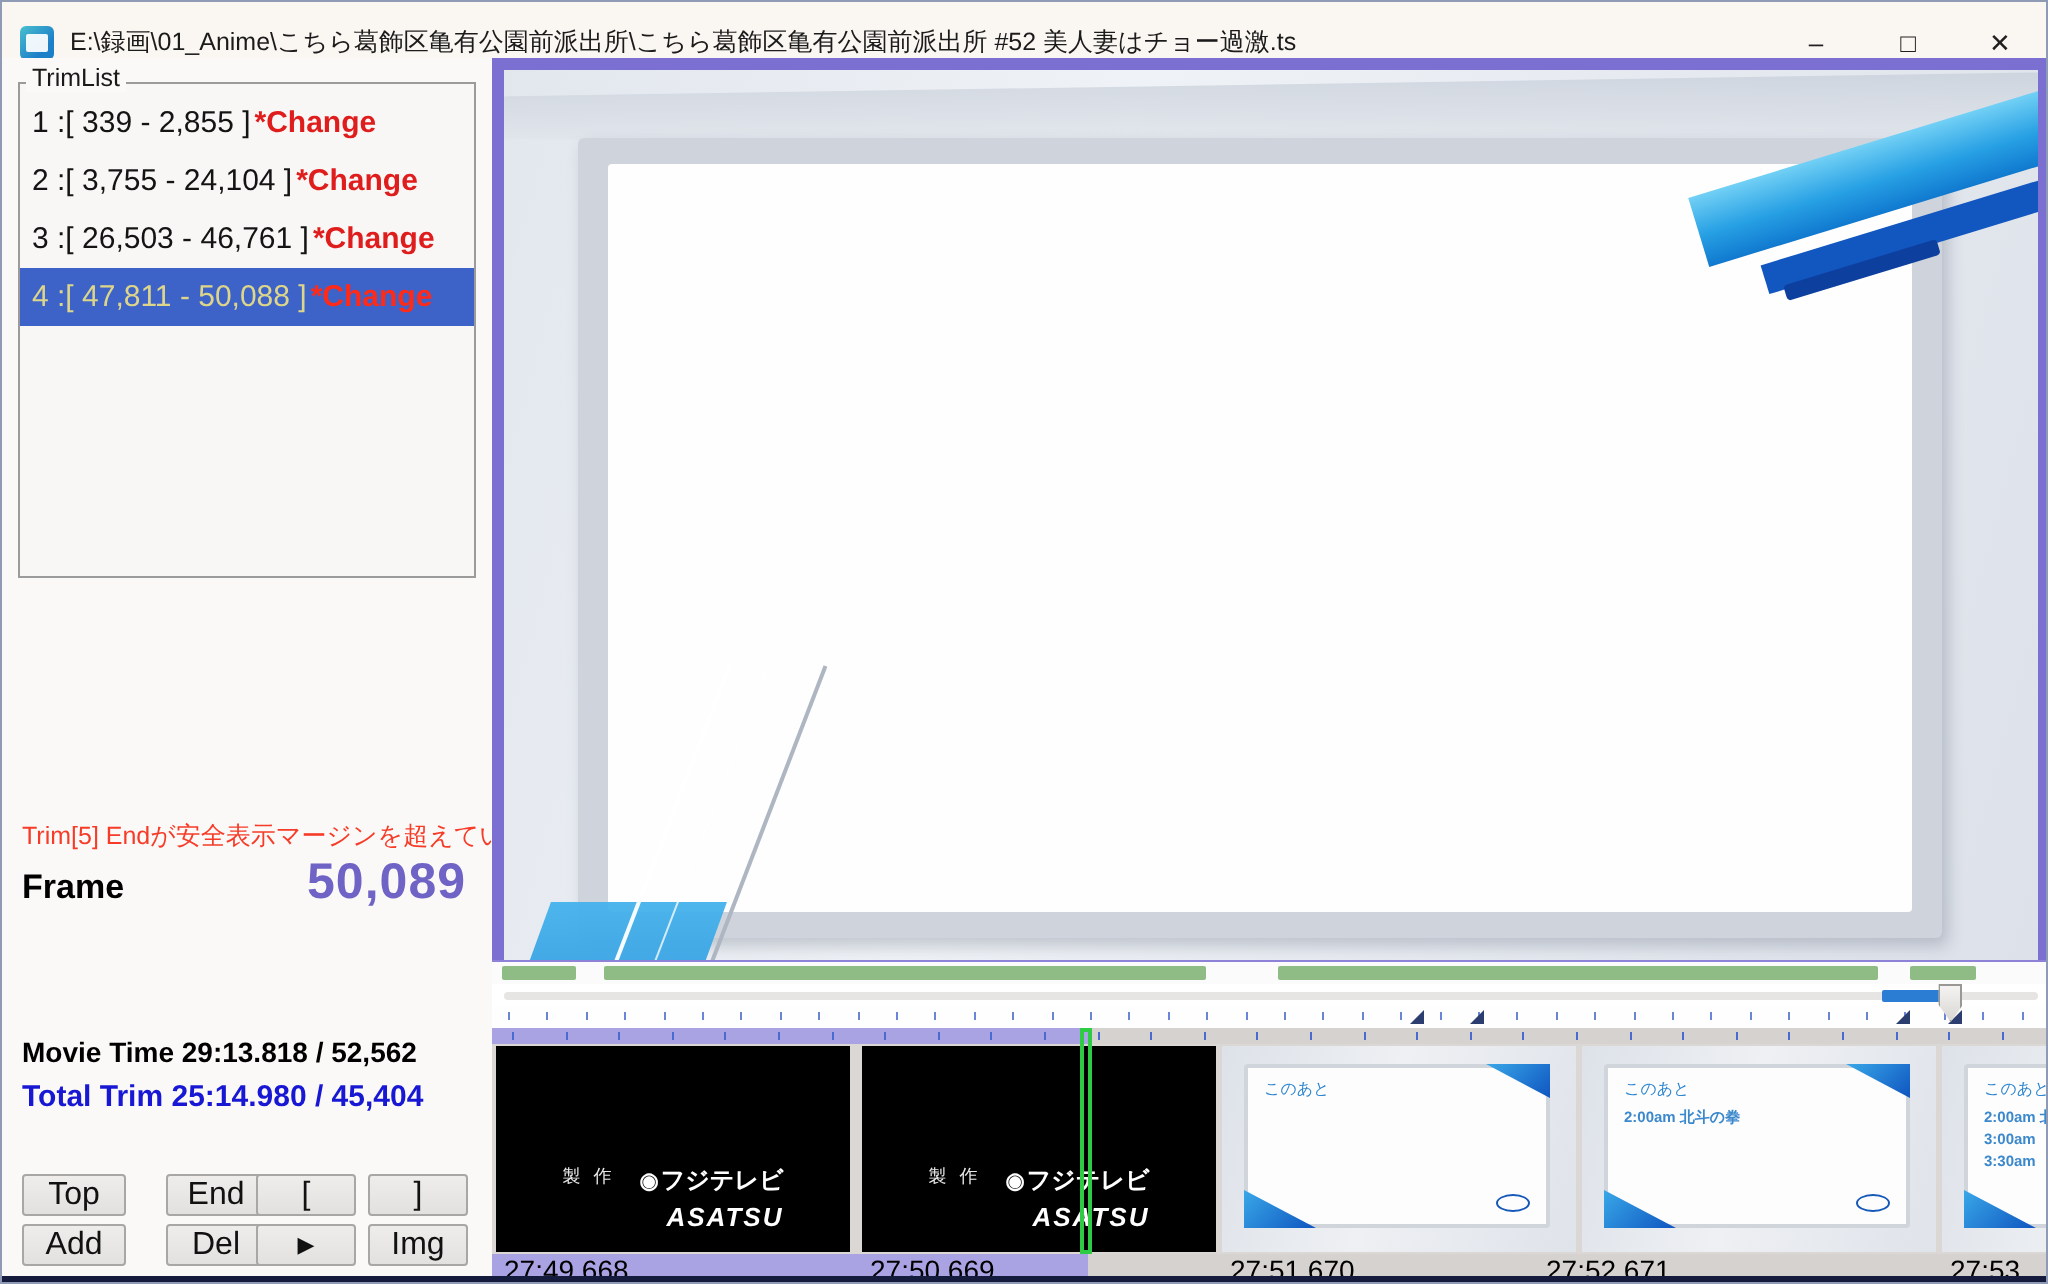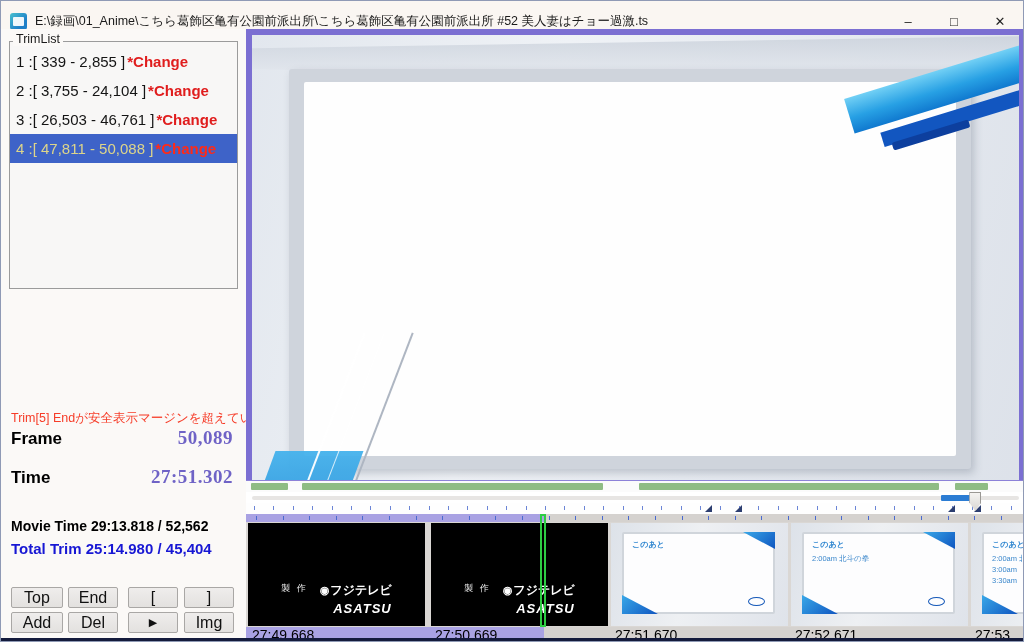--- a/index.html
+++ b/index.html
@@ -20,32 +20,32 @@
   .group-box{position:absolute;top:12px;left:8px;width:229px;height:248px;border:1px solid #9b9b9b;background:#f8f7f6;box-sizing:border-box;overflow:hidden;}
   .trim-rows{padding-top:5px;}
   .trim-row{height:29px;display:flex;align-items:center;padding-left:6px;font-size:15px;color:#141414;white-space:nowrap;}
   .trim-row .chg{color:#e01d1d;font-weight:bold;margin-left:2px;}
   .trim-row.selected{background:#3e63c8;color:#ddd58a;}
   .trim-row.selected .chg{color:#ff2a18;}
 
   .warning{position:absolute;top:381px;left:10px;width:235px;font-size:12.5px;color:#f63c28;white-space:nowrap;}
   .readout-row{position:absolute;left:10px;right:13px;display:flex;justify-content:space-between;align-items:baseline;}
   .readout-row .lab{font-size:17px;font-weight:bold;color:#000;}
-  .readout-row .val{font-size:19px;font-weight:bold;color:#6f63c6;letter-spacing:.5px;font-family:Liberation Serif, serif;}
+  .readout-row .val{font-size:25px;font-weight:bold;color:#6f63c6;letter-spacing:.5px;}
   .r-frame{top:398px;}
   .r-time{top:437px;}
   .info-line{position:absolute;left:10px;white-space:nowrap;text-align:center;}
   .movie{top:489px;font-size:14px;font-weight:600;color:#000;}
   .totaltrim{top:511px;font-size:15px;font-weight:bold;color:#1717d4;}
   .selecttrim{top:535px;font-size:15px;font-weight:600;color:#000;}
 
   .btn-row{position:absolute;left:8px;height:21px;}
   .btn-row1{top:558px;} .btn-row2{top:583px;}
   .ui-btn{position:absolute;top:0;height:21px;background:linear-gradient(#efedec,#e3e1df);border:1px solid #a9a7a5;border-radius:2px;box-sizing:border-box;font-size:16px;color:#111;display:flex;align-items:center;justify-content:center;font-family:"Liberation Sans",sans-serif;padding:0;}
-  .b1{left:2px;width:52px;} .b2{left:59px;width:50px;} .b3{left:119px;width:50px;} .b4{left:175px;width:50px;}
+  .b1{left:2px;width:52px;} .b2{left:74px;width:50px;} .b3{left:119px;width:50px;} .b4{left:175px;width:50px;}
   .play-glyph{font-size:11px;}
 
   
   .right-panel{position:absolute;top:28px;left:245px;width:779px;bottom:0;background:#ffffff;}
 
   
   .video{position:absolute;top:0;left:0;width:779px;height:560px;box-sizing:border-box;border:6px solid #7b6fd2;background:linear-gradient(105deg,#e2e7ee 0%,#eff2f6 35%,#e7ebf1 60%,#dce1e9 100%);overflow:hidden;}
   .v-topband{position:absolute;top:0;left:0;width:110%;height:44px;background:linear-gradient(#c9d0da,#e6eaf0);clip-path:polygon(0 30%,100% 0,100% 72%,58% 100%,0 78%);opacity:.8;}
   .v-frame{position:absolute;left:37px;top:34px;width:682px;height:400px;background:#cfd4dc;border-radius:3px;box-shadow:3px 4px 8px rgba(60,70,90,.25);}
   .v-white{position:absolute;left:15px;top:13px;right:15px;bottom:13px;background:#fefefe;border-radius:2px;}
@@ -86,22 +86,22 @@
   .cr-wrap{position:absolute;left:50%;top:52%;transform:translate(-50%,-50%);text-align:left;white-space:nowrap;}
   .cr-row{display:flex;align-items:flex-start;margin-top:44px;}
   .cr-label{font-size:9px;letter-spacing:2px;margin-right:12px;color:#e8e8e8;}
   .cr-logo{font-size:12px;font-weight:bold;}
   .cr-eye{font-size:11px;margin-right:1px;}
   .cr-company{font-style:italic;font-weight:bold;font-size:13px;margin-left:52px;letter-spacing:1px;margin-top:2px;}
   .thumb.schedule{background:linear-gradient(105deg,#dde2e9,#eef0f3 45%,#dfe3ea);}
   .sc-card{position:absolute;left:11px;right:13px;top:9px;bottom:12px;background:#fdfdfe;border:2px solid #d0d5db;border-radius:2px;}
   .sc-tr{position:absolute;top:-2px;right:-2px;width:32px;height:17px;background:linear-gradient(135deg,#39a8e8,#0f55c0);clip-path:polygon(100% 0,100% 100%,0 0);}
   .sc-bl{position:absolute;bottom:-2px;left:-2px;width:36px;height:19px;background:linear-gradient(315deg,#0f55c0,#39a8e8);clip-path:polygon(0 0,0 100%,100% 100%);}
-  .sc-caption{position:absolute;top:5px;left:8px;font-size:8px;font-weight:bold;color:#2f86d0;text-align:center;}
-  .sc-lines{position:absolute;top:19px;left:8px;right:4px;}
+  .sc-caption{position:absolute;top:5px;left:8px;font-size:8px;font-weight:normal;color:#2f86d0;text-align:center;}
+  .sc-lines{position:absolute;top:19px;left:8px;right:4px;font-weight:bold;}
   .sc-line{font-size:7.5px;color:#3c88cc;line-height:11px;white-space:nowrap;}
   .sc-logo{position:absolute;bottom:6px;right:8px;width:17px;height:9px;border:1px solid #1558b8;border-radius:50%;box-sizing:border-box;}
   .stamps{position:absolute;top:113px;left:0;width:779px;height:16px;background:#d5d2cf;}
   .stamp{position:absolute;top:0;font-size:14px;line-height:16px;color:#000;white-space:nowrap;}
   .playhead{position:absolute;left:294px;top:0;width:6px;height:113px;border:2px solid #2ecc44;box-sizing:border-box;background:transparent;z-index:5;}
 
   .bottom-edge{position:absolute;left:0;right:0;bottom:0;height:3px;background:#141b3c;z-index:9;}
 </style>
 </head>
 <body>
@@ -142,24 +142,20 @@
     <span class="chg">*Change</span>
   </div>
 </div>
     </div>
 
     <div class="warning">Trim[5] Endが安全表示マージンを超えています</div>
 
     <div class="readout-row r-frame">
       <span class="lab">Frame</span>
       <span class="val">50,089</span>
-    </div>
-    <div class="readout-row r-time">
-      <span class="lab">Time</span>
-      <span class="val">27:51.302</span>
     </div>
 
     <div class="info-line movie">Movie Time 29:13.818 / 52,562</div>
     <div class="info-line totaltrim">Total Trim 25:14.980 / 45,404</div>
 
     <div class="btn-row btn-row1">
       <button class="ui-btn b1">Top</button>
       <button class="ui-btn b2">End</button>
       <button class="ui-btn b3">[</button>
       <button class="ui-btn b4">]</button>
@@ -344,21 +340,21 @@
               </div>
 
     </div>
   </div>
 </div>
       <div class="stamps" id="stamps">
         <div class="fs-sel"></div>
       <div class="stamp" style="left: 6px;">27:49.668</div>
           <div class="stamp" style="left: 189px;">27:50.669</div>
           <div class="stamp" style="left: 369px;">27:51.670</div>
-          <div class="stamp" style="left: 549px;">27:52.671</div>
+          <div class="stamp" style="left: 527px;">27:52.671</div>
           <div class="stamp" style="left: 729px;">27:53</div>
         </div>
       <div class="playhead"></div>
     </div>
   </div>
 
   <div class="bottom-edge"></div>
 </div>
 
 </body></html>

